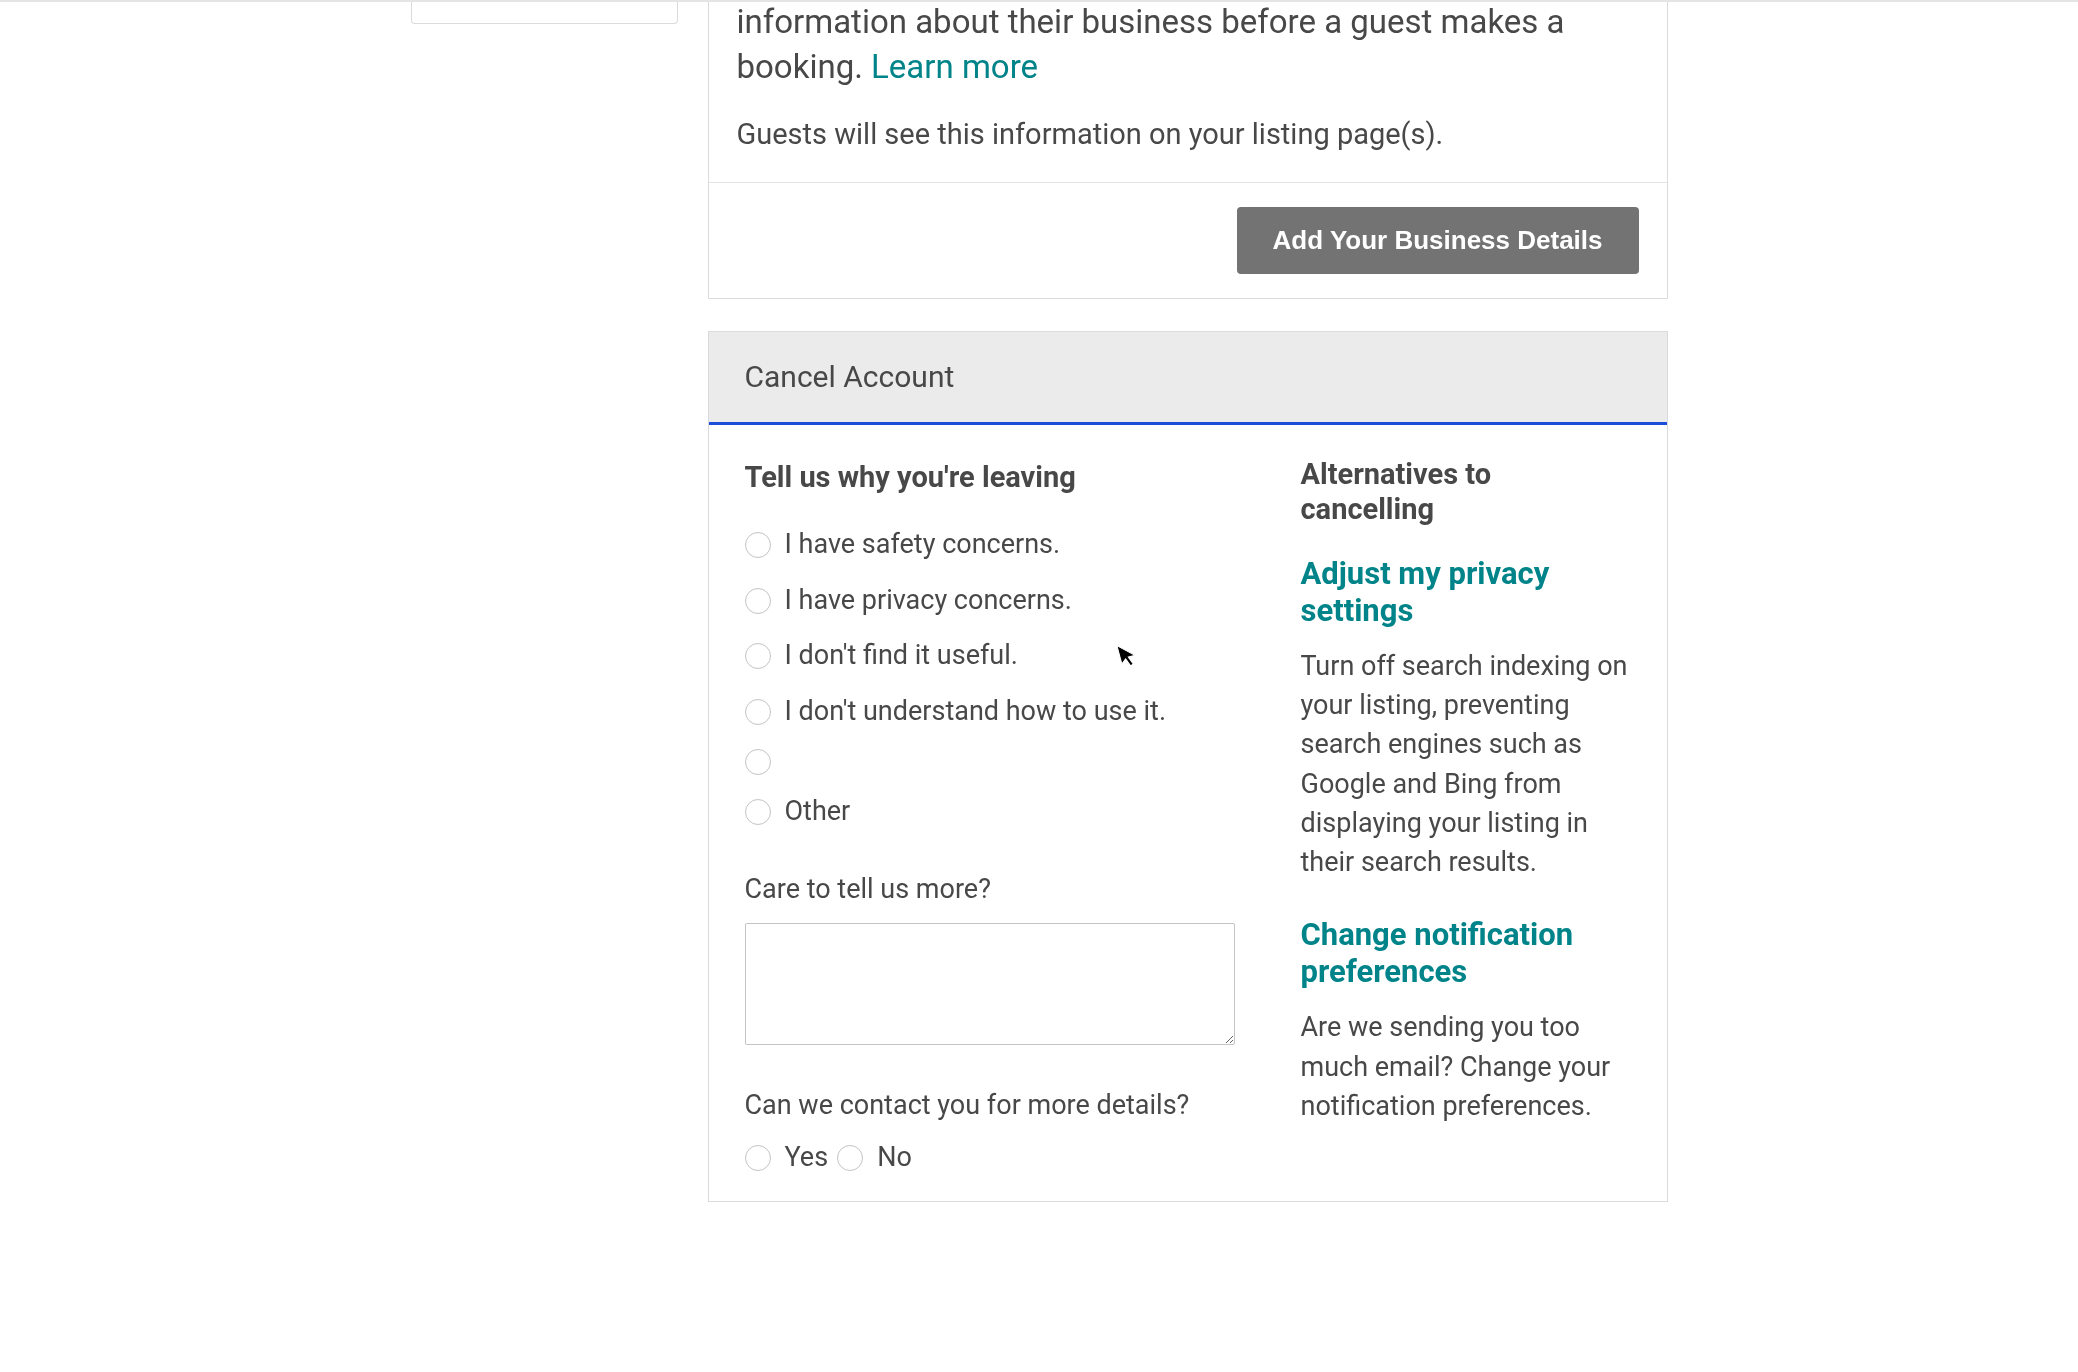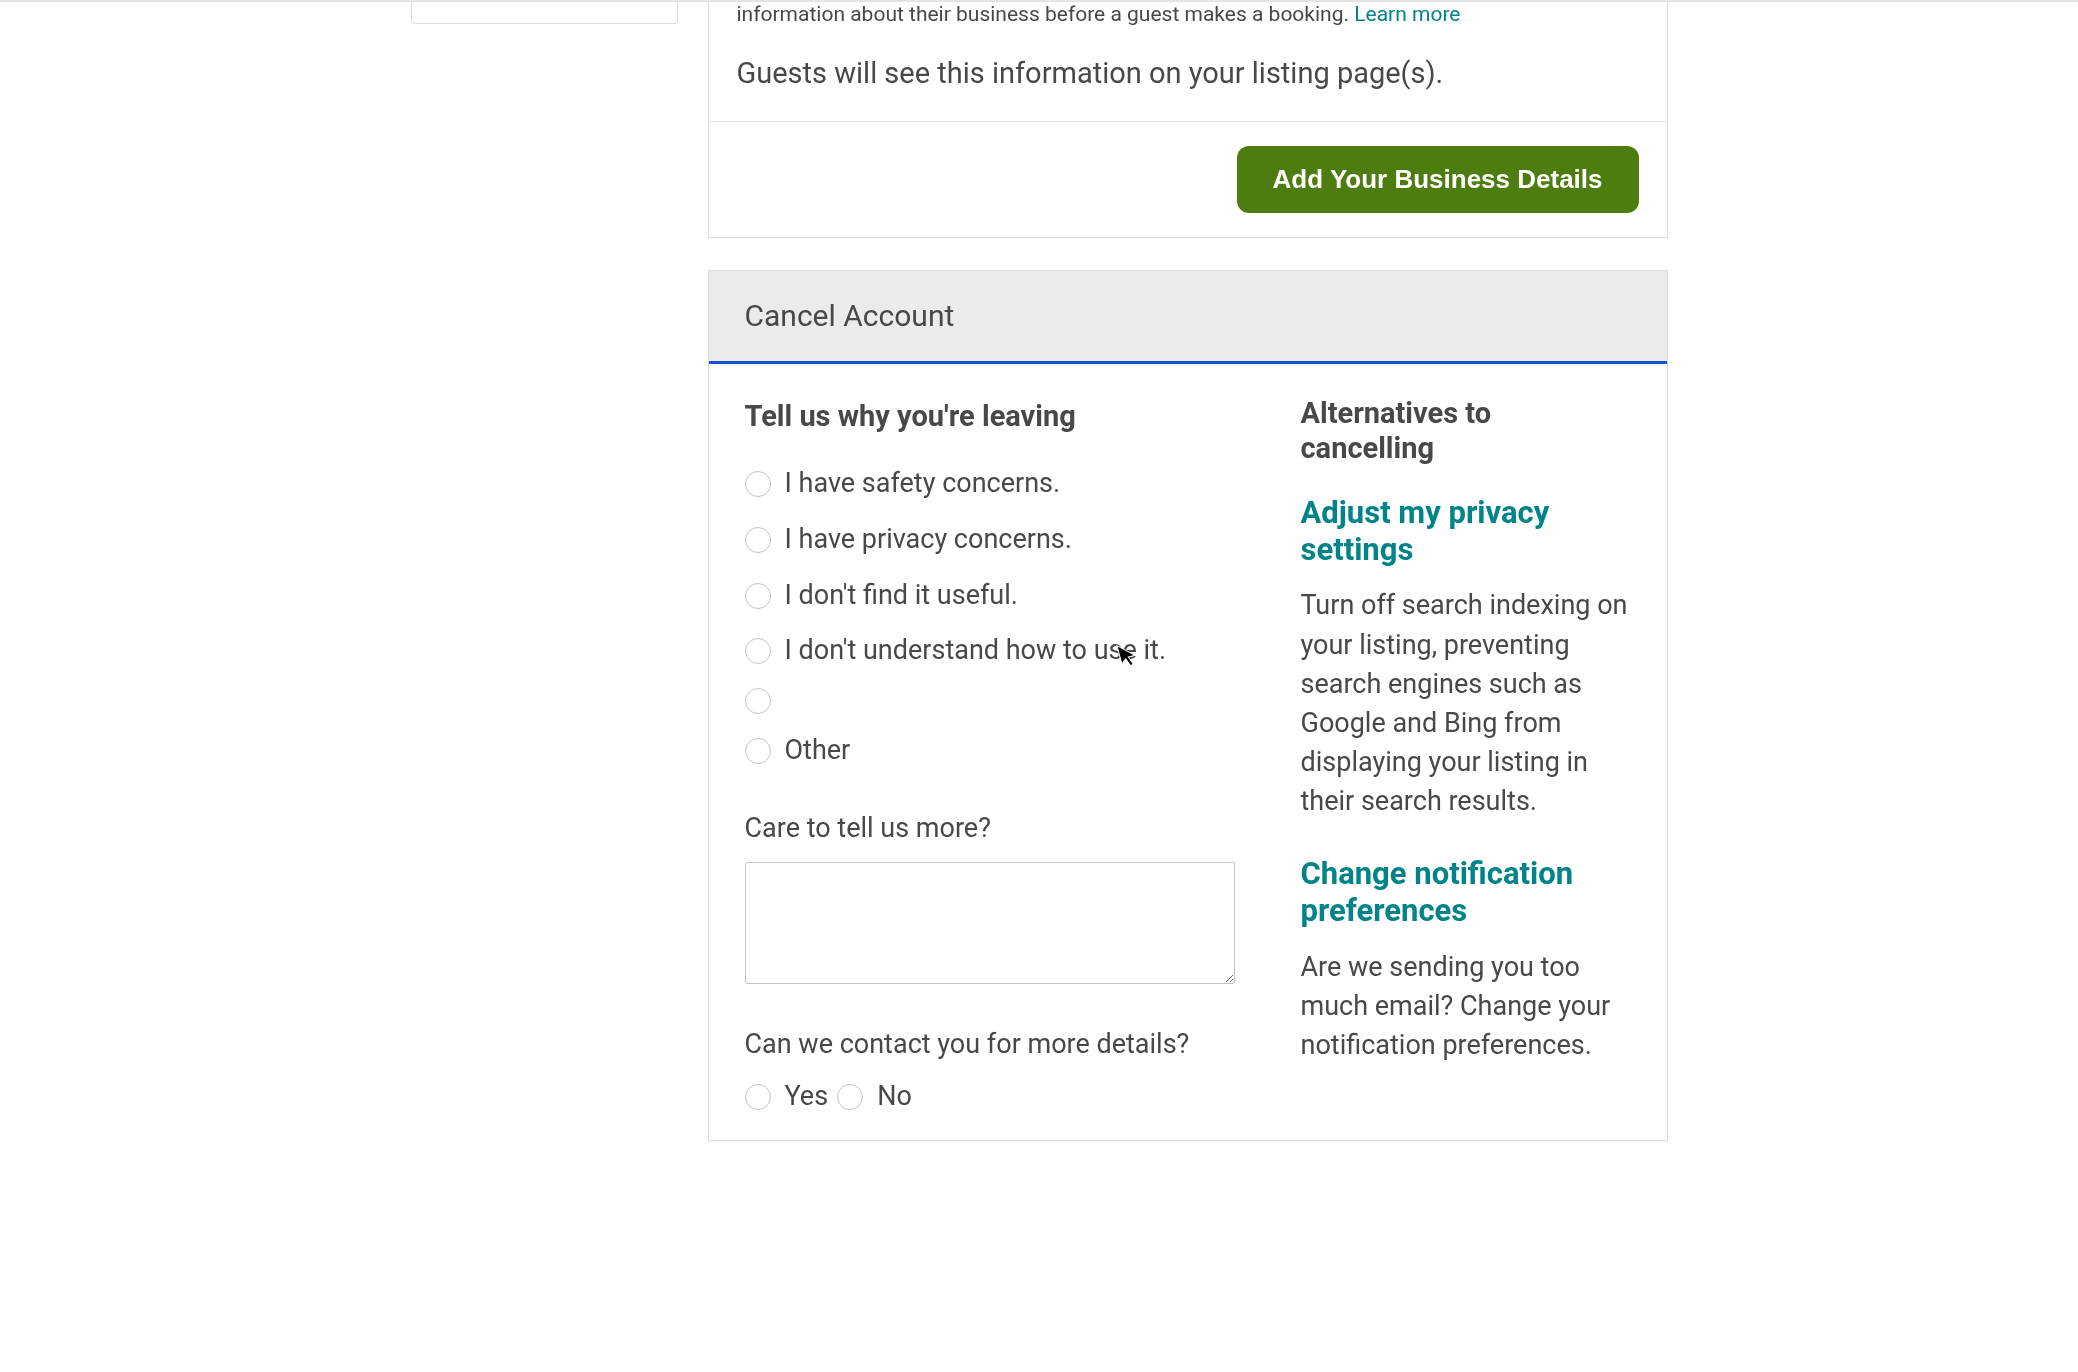--- a/index.html
+++ b/index.html
@@ -40,21 +40,21 @@
     .panel {
       border: 1px solid #dbdbdb;
       background: #fff;
       margin-bottom: 32px;
     }
     .panel-body-top {
       padding: 0 28px 28px 28px;
       border-bottom: 1px solid #e4e4e4;
     }
     .business-text {
-      font-size: 21px;
+      font-size: 33px;
       line-height: 1.35;
       color: #484848;
       font-weight: 400;
     }
     .learn-more-link {
       color: #008489;
       text-decoration: none;
       font-weight: 400;
     }
     .guests-text {
@@ -63,27 +63,27 @@
       color: #484848;
       margin-top: 26px;
       font-weight: 400;
     }
     .panel-footer {
       padding: 24px 28px;
       display: flex;
       justify-content: flex-end;
     }
     .btn-primary {
-      background: #4d7c0f;
+      background: #737373;
       color: #fff;
       border: none;
       padding: 18px 36px;
       font-size: 26px;
       font-weight: 700;
-      border-radius: 12px;
+      border-radius: 4px;
       cursor: pointer;
     }
     .panel-header {
       background: #ebebeb;
       padding: 24px 36px;
       border-bottom: 3px solid #1d4ed8;
     }
     .panel-header-title {
       font-size: 30px;
       color: #484848;

